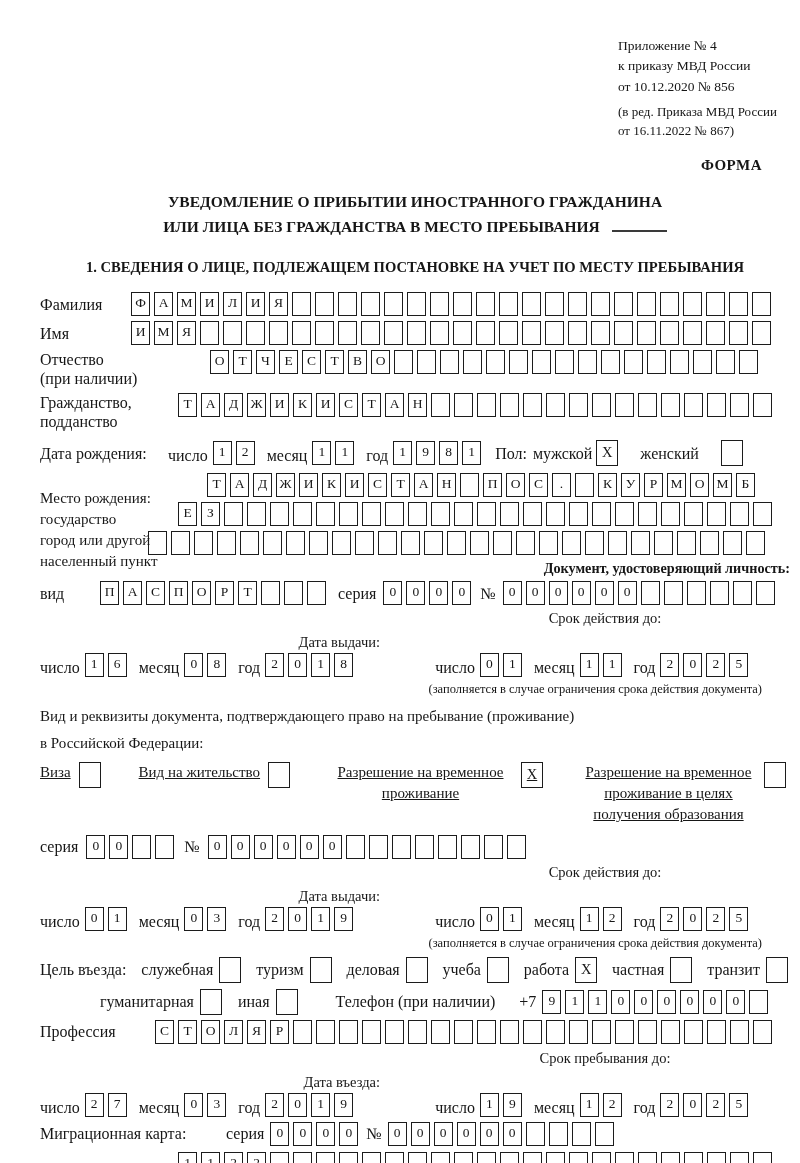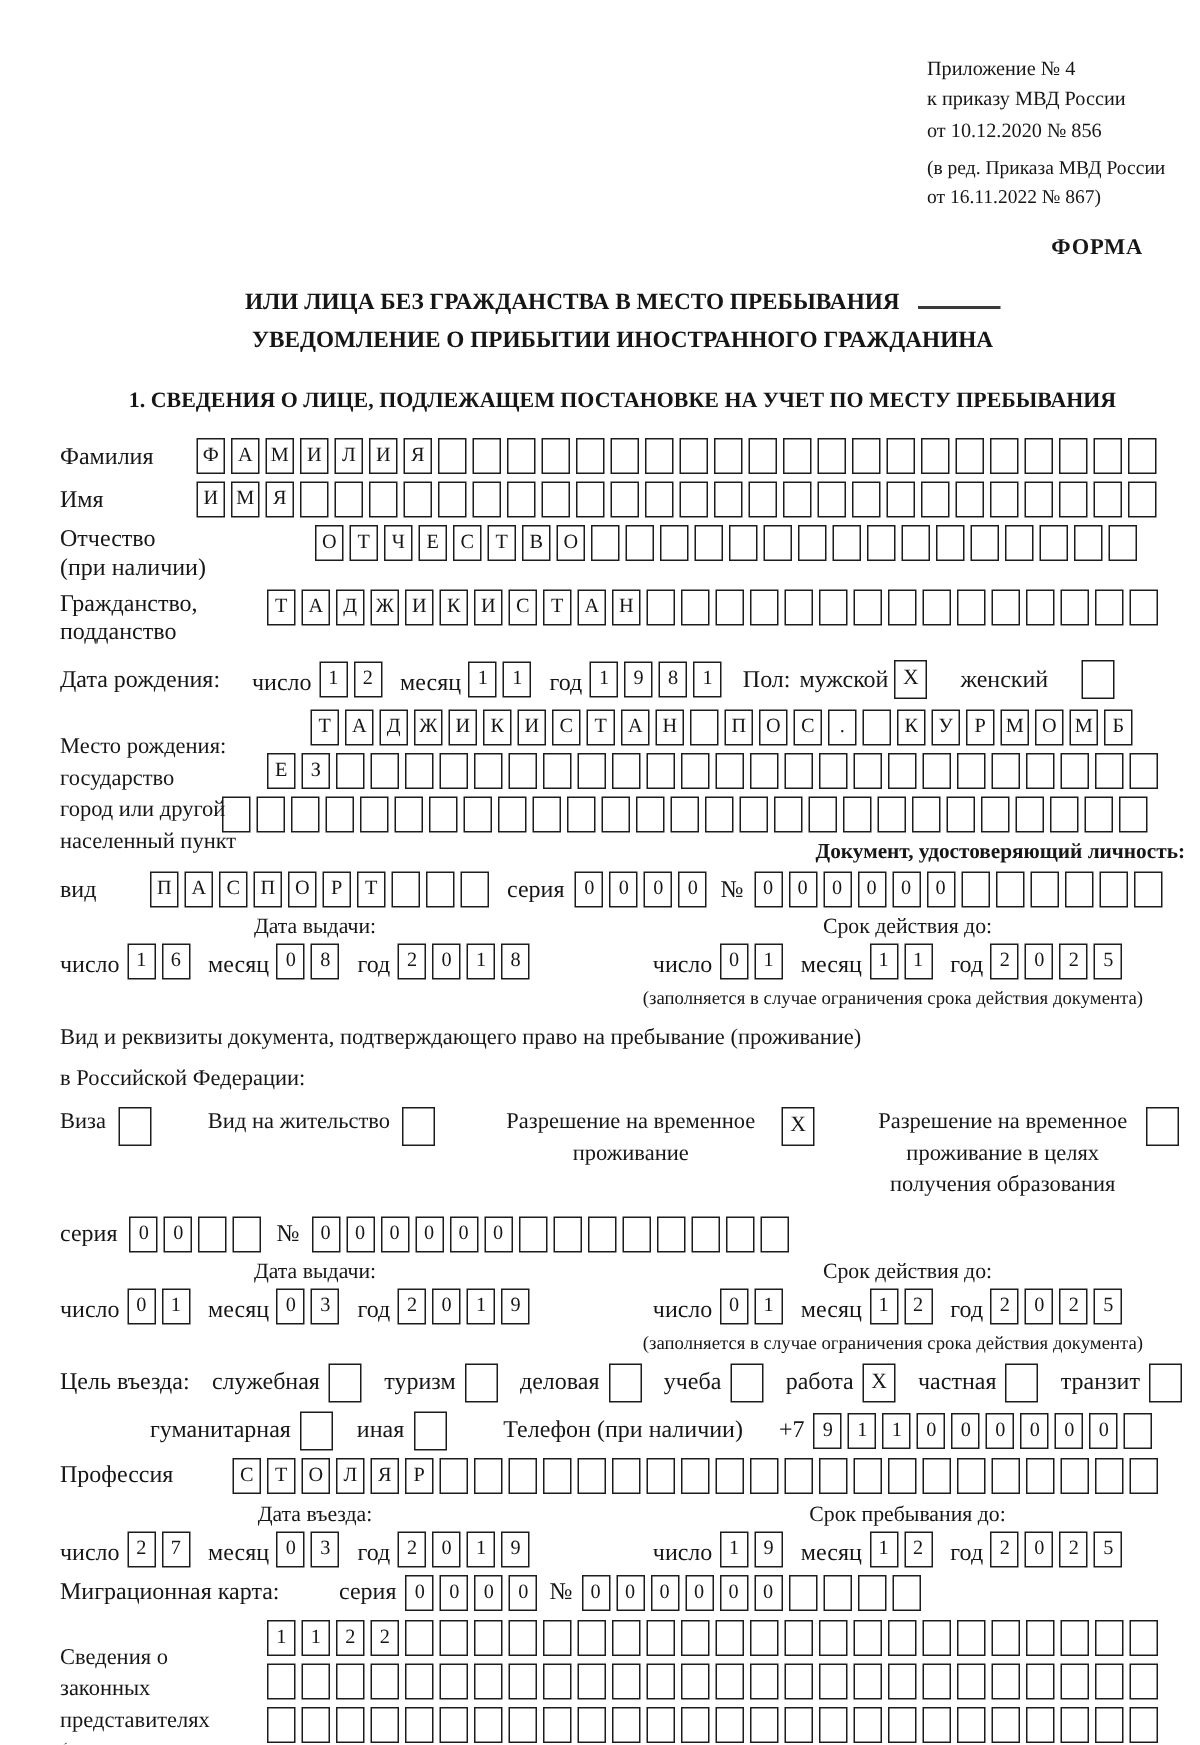--- a/index.html
+++ b/index.html
@@ -33,30 +33,30 @@
     box-sizing:border-box; flex:none; display:inline-block;
     width:22px; height:26px; border:1.6px solid #1c1c1c;
     text-align:center; font-size:14.5px; line-height:23px;
   }
   .lw91{width:91px;} .lw170{width:170px;} .lw138{width:138px;} .lw115{width:115px;}
   
   .abs-block{position:relative;}
   .abs-labels{position:absolute; left:0; top:15px; font-size:15px; line-height:21px;}
   
   .dates-head{display:flex; font-size:14.5px; margin-bottom:2px;}
-  .dh-l{width:340px; text-align:center;}
+  .dh-l{width:340px; text-align:right;margin-top:24px;}
   .dh-r{width:310px; margin-left:70px; text-align:center;}
   .dgroup{display:inline-flex; align-items:flex-end;}
   .dgroup .sub{margin-right:5px;}
   .dgroup .cells{margin-right:8px;}
   .note{font-size:12.5px;}
   .note-r{text-align:right; padding-right:28px; margin-top:1px; margin-bottom:6px;}
   .intro{font-size:15px; line-height:1.75;}
   
-  .opts{display:flex; align-items:flex-start; justify-content:space-between; margin-top:6px; margin-bottom:10px; padding-right:4px;}
+  .opts{display:flex; align-items:flex-start; justify-content:space-between; margin-top:6px; margin-bottom:10px; padding-right:4px;text-decoration:underline;}
   .opt{display:flex; align-items:flex-start;}
   .opt .checkbox{margin-left:8px;}
   .opt-text{font-size:15px; line-height:21px;}
   .opt-c{text-align:center;}
   .w185{width:185px;} .w175{width:175px;}
   
   .purpose{display:flex; align-items:center; justify-content:space-between; padding-right:2px; margin-bottom:6px;}
   .pair{display:flex; align-items:center;}
   .pair .checkbox{margin-left:6px;}
   .mig-row .sub{margin-right:6px;}
@@ -70,24 +70,24 @@
     <div>Приложение № 4</div>
     <div>к приказу МВД России</div>
     <div>от 10.12.2020 № 856</div>
     <div class="ed ed-first">(в ред. Приказа МВД России</div>
     <div class="ed">от 16.11.2022 № 867)</div>
   </div>
 
   <div class="forma">ФОРМА</div>
 
   <div class="title">
+    <div>УВЕДОМЛЕНИЕ О ПРИБЫТИИ ИНОСТРАННОГО ГРАЖДАНИНА</div>
     <div>
       <span>ИЛИ ЛИЦА БЕЗ ГРАЖДАНСТВА В МЕСТО ПРЕБЫВАНИЯ</span><span class="blank-line"></span>
     </div>
-    <div>УВЕДОМЛЕНИЕ О ПРИБЫТИИ ИНОСТРАННОГО ГРАЖДАНИНА</div>
   </div>
 
   <div class="sec-head">1. СВЕДЕНИЯ О ЛИЦЕ, ПОДЛЕЖАЩЕМ ПОСТАНОВКЕ НА УЧЕТ ПО МЕСТУ ПРЕБЫВАНИЯ</div>
 
   <div class="row">
     <span class="lbl lw91">Фамилия</span>
     <span class="cells">
         <span class="cell">Ф</span>
         <span class="cell">А</span>
         <span class="cell">М</span>

